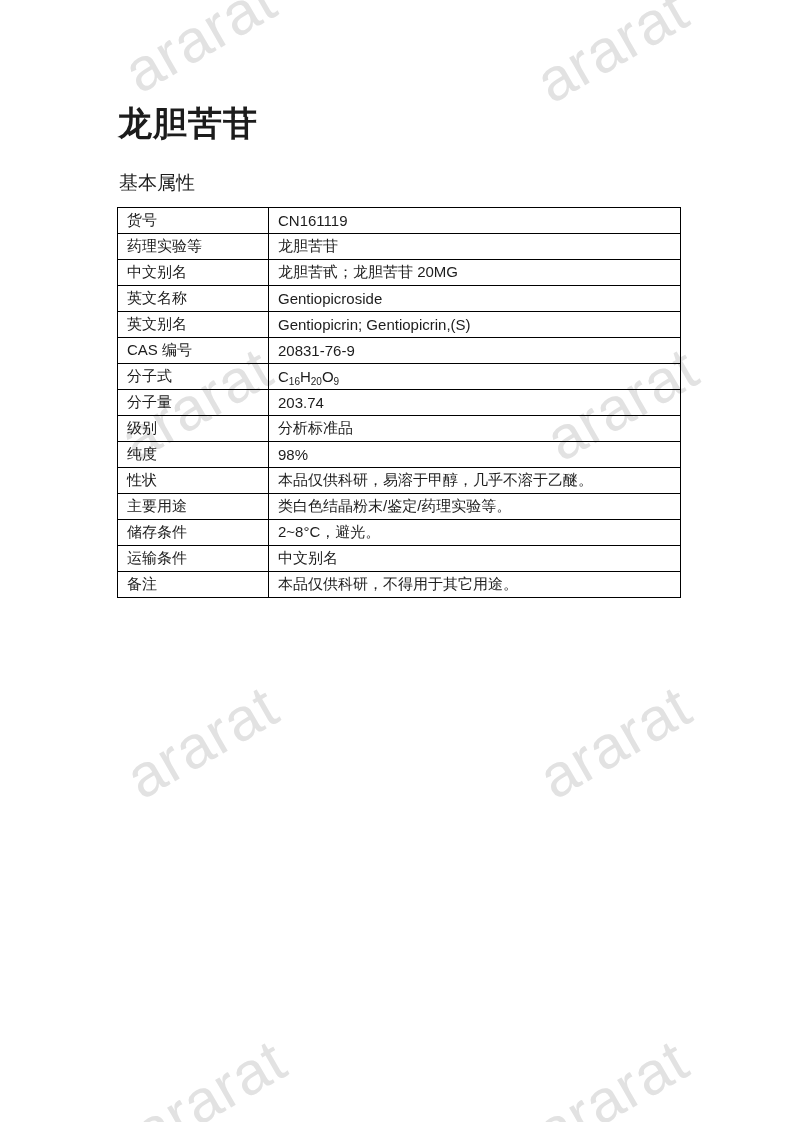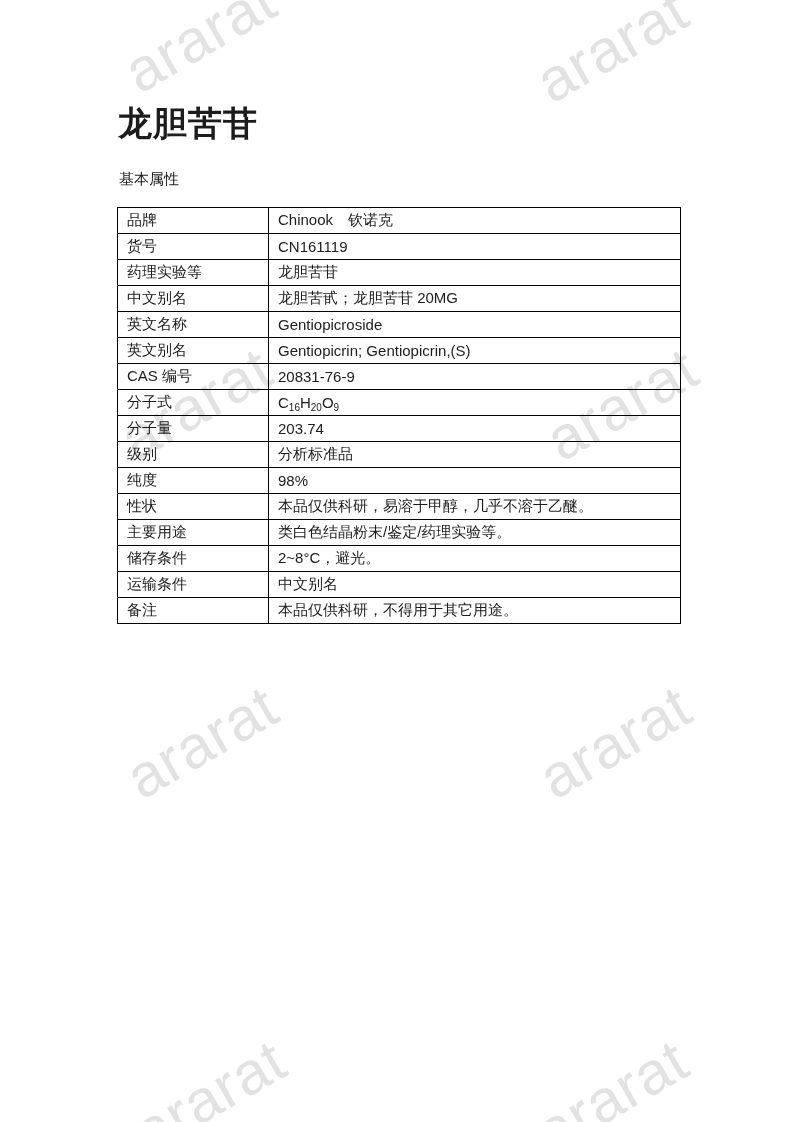--- a/index.html
+++ b/index.html
@@ -43,21 +43,21 @@
     position:absolute;
     left:118px;top:101px;
     font-size:34px;
     font-weight:700;
     color:var(--text-color,#1c1c1c);
     letter-spacing:1px;
   }
   .section-title{
     position:absolute;
     left:119px;top:170px;
-    font-size:15px;
+    font-size:19px;
     font-weight:400;
     color:var(--text-color,#1c1c1c);
   }
   table.props{
     position:absolute;
     left:117px;top:207px;
     width:563px;
     border-collapse:collapse;
     table-layout:fixed;
   }
@@ -95,24 +95,20 @@
     <span class="wm wm7">ararat</span>
     <span class="wm wm8">ararat</span>
   </div>
 
   <div class="content">
     <h1 class="title">龙胆苦苷</h1>
     <div class="section-title">基本属性</div>
 
     <table class="props">
       <tbody>
-          <tr>
-            <td class="label-cell">品牌</td>
-            <td class="value-cell">Chinook　钦诺克</td>
-          </tr>
           <tr>
             <td class="label-cell">货号</td>
             <td class="value-cell">CN161119</td>
           </tr>
           <tr>
             <td class="label-cell">药理实验等</td>
             <td class="value-cell">龙胆苦苷</td>
           </tr>
           <tr>
             <td class="label-cell">中文别名</td>

